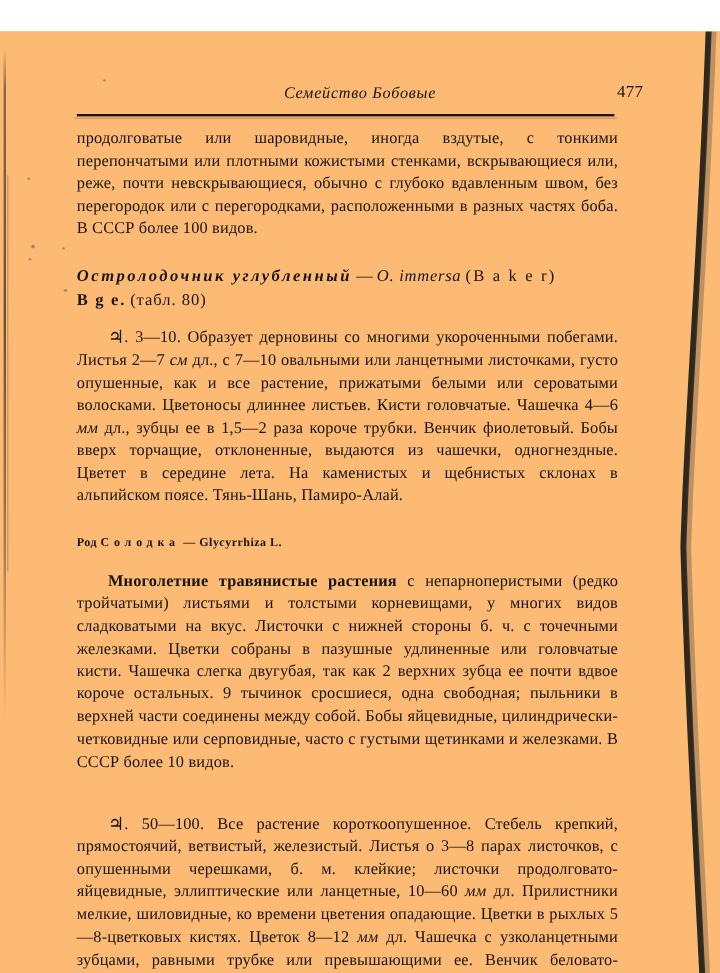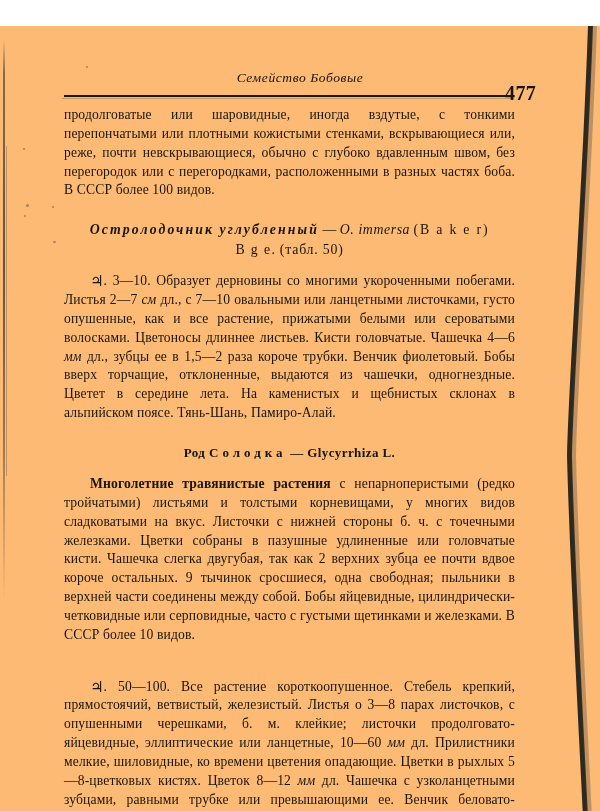--- a/index.html
+++ b/index.html
@@ -73,23 +73,23 @@
     transform: translateX(-50%);
     top: 0;
     font-style: italic;
     font-size: 13.5px;
     letter-spacing: 0.6px;
     white-space: nowrap;
   }
   .runhead-page {
     position: absolute;
     right: 0;
-    top: 12px;
-    font-size: 20px;
-    font-weight: bold;
+    top: 0;
+    font-size: 14px;
+    font-weight: normal;
     letter-spacing: 0.3px;
   }
   .rule {
     position: absolute;
     left: 64px;
     width: 448px;
     top: 69px;
     height: 2px;
     background: #1a1812;
   }
@@ -123,51 +123,51 @@
 
   .blk-gap-sm { height: 13px; }
   .blk-gap-md { height: 20px; }
 
   
   .head-species {
     margin: 0;
     font-size: 13.8px;
     line-height: 19.5px;
     font-weight: bold;
-    text-align: center;
+    text-align: left;
   }
   .head-species .ru {
     font-style: italic;
     letter-spacing: 2.1px;
   }
   .head-species .lat {
     font-style: italic;
     font-weight: normal;
     letter-spacing: 0.6px;
   }
   .head-species .auth {
     font-weight: normal;
     letter-spacing: 1.8px;
   }
   .head-species .auth2 {
-    font-weight: normal;
+    font-weight: bold;
     letter-spacing: 1.4px;
   }
   .head-species .tabl {
     font-weight: normal;
     letter-spacing: 0.8px;
   }
   .head-species .dash { font-weight: normal; font-style: normal; }
 
   .head-genus {
     margin: 0;
-    font-size: 13px;
+    font-size: 10px;
     line-height: 19px;
     font-weight: bold;
-    text-align: center;
+    text-align: left;
     letter-spacing: 0.4px;
   }
   .head-genus .sp { letter-spacing: 4px; }
   .head-genus .lat { letter-spacing: 0.4px; }
 
   b.lead { font-weight: bold; font-family: Liberation Serif, serif; }
   i.u { }
   .bold-ln { font-weight: normal; }
 
   .lifeform {
@@ -208,21 +208,21 @@
   <div class="col">
 
     <p class="para">продолговатые или шаровидные, иногда вздутые, с тонкими перепончатыми или плотными кожистыми стенками, вскрывающиеся или, реже, почти невскрывающиеся, обычно с глубоко вдавленным швом, без перегородок или с перегородками, расположенными в разных частях боба. В СССР более 100 видов.</p>
 
     <div class="blk-gap-md"></div>
 
     <p class="head-species">
       <span class="ru">Остролодочник углубленный</span><span class="dash"> — </span><span class="lat">O. immersa</span>
       <span class="auth">(B a k e r)</span><br>
       <span class="auth2">B g e.</span>
-      <span class="tabl">(табл. 50)</span>
+      <span class="tabl">(табл. 80)</span>
     </p>
 
     <div class="blk-gap-sm"></div>
 
     <p class="para indent">
       <span class="lifeform">♃</span><span>. 3—10. </span><span>Образует дерновины со многими укороченными побегами. Листья 2—7 </span><i class="u">см</i><span> дл., с 7—10 овальными или ланцетными листочками, густо опушенные, как и все растение, прижатыми белыми или сероватыми волосками. Цветоносы длиннее листьев. Кисти головчатые. Чашечка 4—6 </span><i class="u">мм</i><span> дл., зубцы ее в 1,5—2 раза короче трубки. Венчик фиолетовый. Бобы вверх торчащие, отклоненные, выдаются из чашечки, одногнездные. Цветет в середине лета. На каменистых и щебнистых склонах в альпийском поясе. </span><span class="bold-ln">Тянь-Шань, Памиро-Алай.</span>
     </p>
 
     <div class="blk-gap-md"></div>
 

